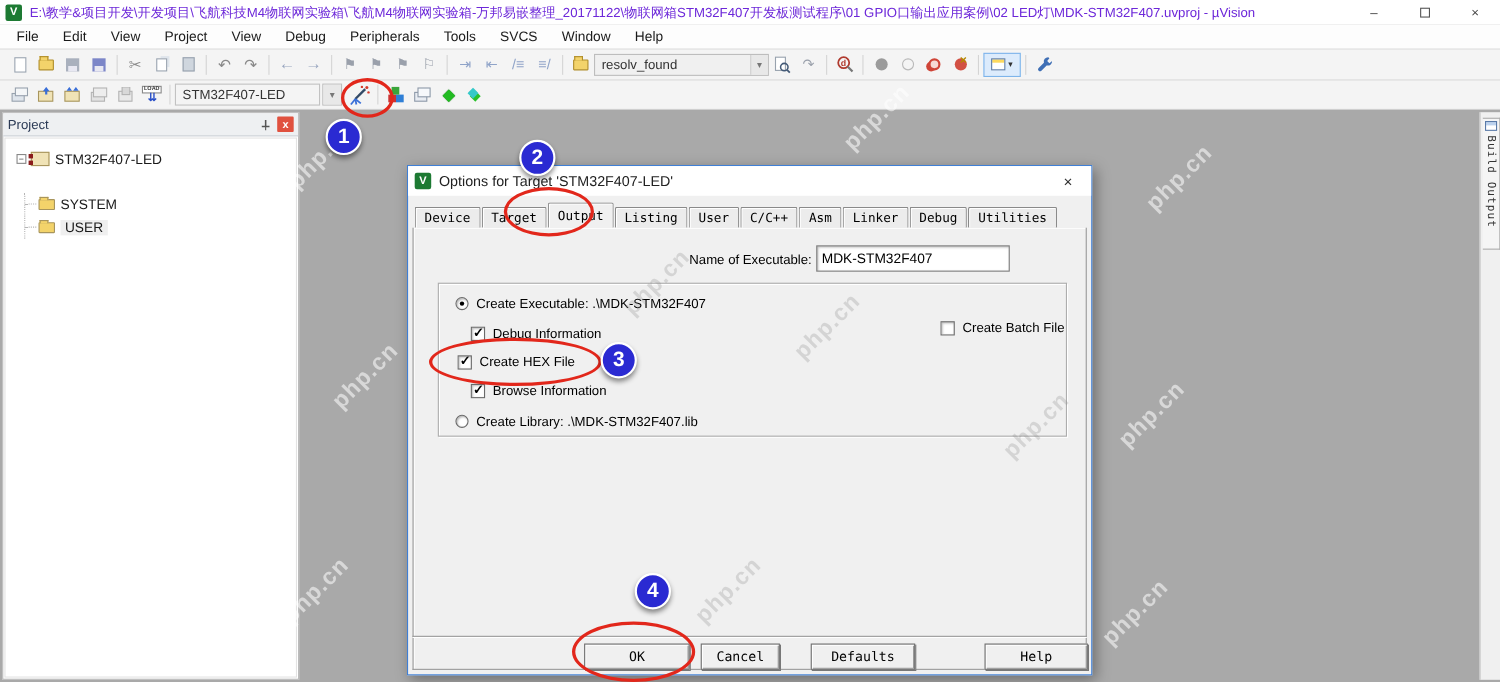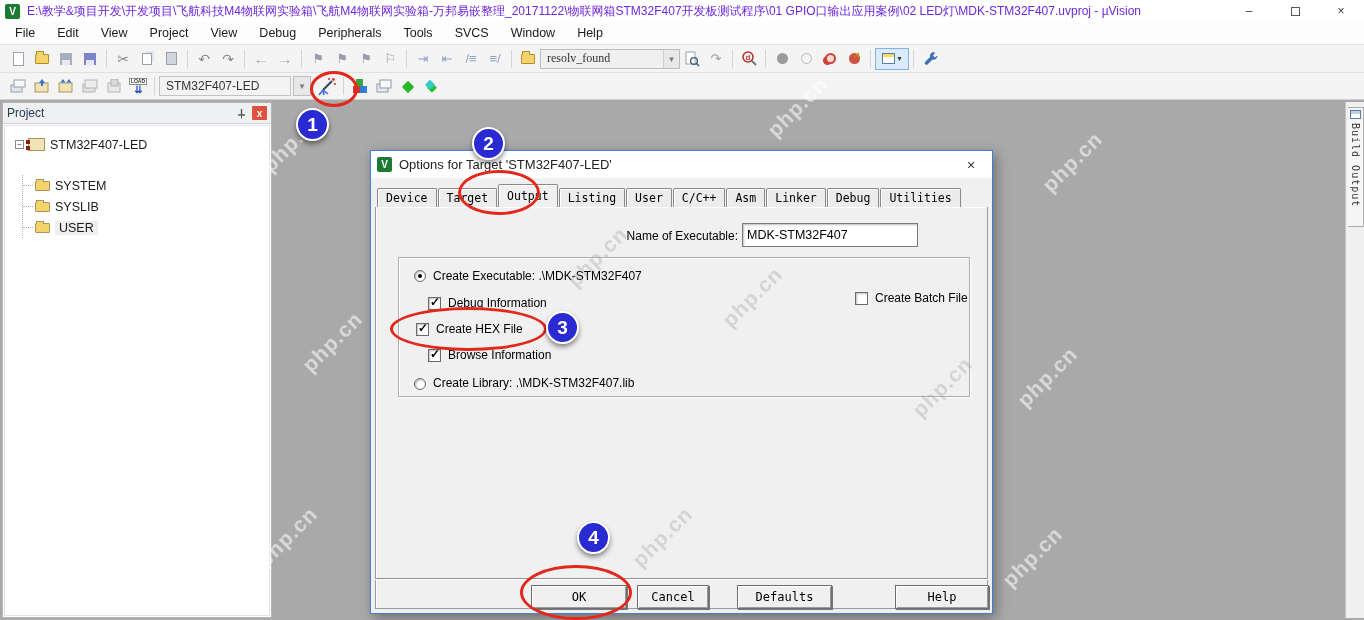--- a/index.html
+++ b/index.html
@@ -30,21 +30,21 @@
   .flp::after { content:""; position:absolute; left:2px; bottom:0; width:8px; height:5px; background:#e8e8f2; }
   .flp.gray { background:#a9b0bd; }
   .copy2 { width:10px; height:12px; background:#fff; border:1px solid #98a2ae; box-shadow:3px -3px 0 -1px #dfe5ec; }
   .clip { width:11px; height:13px; background:#cfd6de; border:1px solid #98a2ae; }
   .arr { font-size:15px; color:#9aa7c0; font-weight:bold; }
   .flagc { color:#9aa0ab; font-size:13px; }
   .indc { color:#8fa3c8; font-size:13px; }
   .combo { height:20px; background:#f0f0f0; border:1px solid #bdbdbd; display:flex; align-items:center; font-size:12px; color:#333; }
   .combo .cval { padding:0 6px; flex:1; white-space:nowrap; }
   .combo .cArrow { width:16px; height:100%; border-left:1px solid #cfcfcf; display:flex; align-items:center; justify-content:center; color:#777; font-size:9px; background:#e8e8e8; }
-  .search-combo { width:140px;font-family:Liberation Serif, serif; }
+  .search-combo { width:159px; }
   .target-combo { width:132px; background:#f4f4f4; border:1px solid #c2c2c2; }
   .bp { width:11px; height:11px; border-radius:50%; }
   .bp-fill { background:#9b9b9b; }
   .bp-hollow { border:1.5px solid #b9b9b9; background:transparent; }
   .bp-red { border:2px solid #cf4437; background:#f6d9d4; box-shadow:-3px 2px 0 -1px #cf4437; }
   .bp-kill { background:#d25043; position:relative; }
   .bp-kill::after { content:"×"; position:absolute; left:5px; top:-4px; color:#b58a00; font-weight:bold; font-size:11px; }
   .layout-btn { width:34px; height:22px; border:1px solid #7eb4ea; background:#dcebfc; display:flex; align-items:center; justify-content:center; gap:2px; }
   .grid-ic { width:13px; height:11px; border:1px solid #5a7aa8; background:linear-gradient(#fdd95e,#fdd95e) 0 0/100% 3px no-repeat,#fff; }
   .dd-small { font-size:8px; color:#333; }
@@ -336,24 +336,20 @@
         <span class="target-ic"></span>
         <span>STM32F407-LED</span>
       </div>
       <div class="tree-children">
         <div class="trow">
           <span class="tree-fold"></span>
           <span>SYSTEM</span>
         </div>
         <div class="trow">
           <span class="tree-fold"></span>
-          <span>SYSLIB</span>
-        </div>
-        <div class="trow">
-          <span class="tree-fold"></span>
           <span class="sel-soft" style="padding:0 4px;">USER</span>
         </div>
       </div>
     </div>
   </div>
 
   <div class="bo-strip">
     <div class="bo-tab">
       <span class="bo-ic"></span>
       <span class="bo-label">Build Output</span>
@@ -393,21 +389,21 @@
         <span>Debug Information</span>
       </div>
       <div class="ctl-row" style="left:40px; top:115px;">
         <span class="checkbox on"></span>
         <span>Create HEX File</span>
       </div>
       <div class="ctl-row" style="left:52px; top:141px;">
         <span class="checkbox on"></span>
         <span>Browse Information</span>
       </div>
-      <div class="ctl-row" style="left:38px; top:169px;align-items:flex-end;">
+      <div class="ctl-row" style="left:38px; top:169px;">
         <span class="radio"></span>
         <span>Create Library: .\MDK-STM32F407.lib</span>
       </div>
       <div class="ctl-row" style="left:479px; top:84px;">
         <span class="checkbox"></span>
         <span>Create Batch File</span>
       </div>
     </div>
 
     <div class="dlg-sep"></div>

